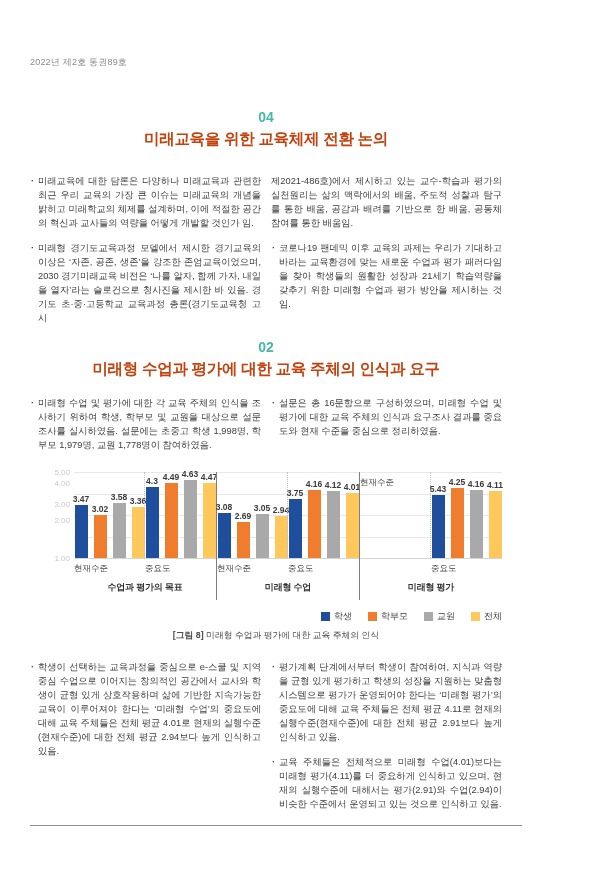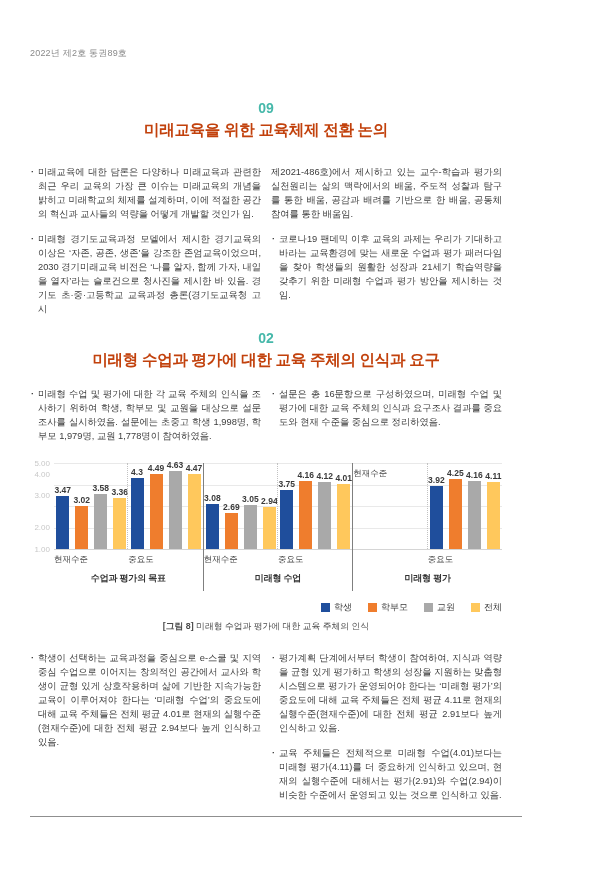--- a/index.html
+++ b/index.html
@@ -1,38 +1,38 @@
 <!DOCTYPE html>
 <html><head>
 <meta charset="utf-8">
 <style>
   * { margin:0; padding:0; box-sizing:border-box; }
   html,body { background:#ffffff; }
   body { font-family:"Liberation Sans","DejaVu Sans",sans-serif; color:#3c3c3c; }
-  .page { position:relative; width:532px; height:869px; background:#fff; padding:7px 30px; overflow:hidden; }
+  .page { position:relative; width:532px; height:869px; background:#fff; padding:16px 30px; overflow:hidden; }
 
   .page-header { margin-top:40px; font-size:9px; color:#8a8a8a; letter-spacing:0.2px; }
 
   .section { text-align:center; }
   .sec1 { margin-top:40px; }
   .sec2 { margin-top:14px; }
   .sec-num { font-size:14px; font-weight:bold; color:#46b8aa; }
   .sec-title { font-size:15.5px; font-weight:bold; color:#c2410c; margin-top:4px; letter-spacing:-0.3px; }
 
   .two-col { display:flex; gap:10px; text-align:left; }
   .sec-body { margin-top:24px; }
   .col { flex:1; min-width:0; }
   .para { position:relative; font-size:9.3px; line-height:14px; text-align:justify; color:#3c3c3c;
           padding-left:8px; margin-bottom:11px; word-break:break-all; }
   .para.bullet::before { content:"\00B7"; position:absolute; left:1px; top:0; font-weight:bold; color:#3c3c3c; }
   .para.cont { padding-left:0; }
   .para:last-child { margin-bottom:0; }
 
   
-  .figure-block { margin-top:20px; }
+  .figure-block { margin-top:20px;margin-left:20px; }
   .chart { position:relative; margin-left:24px; margin-top:14px; }
   .ylabels { position:absolute; left:-26px; top:0; width:24px; height:86px; }
   .ylabel { position:absolute; right:2px; font-size:8px; color:#c8c8c8; }
   .grid { position:absolute; left:0; right:0; top:0; height:86px; z-index:0; }
   .gridline { position:absolute; left:0; right:0; height:1px; background:#e9e9e9; }
   .gridline.base { background:#d5d5d5; }
   .groups-row { position:relative; z-index:1; display:flex; }
   .group { flex:1; display:flex; flex-direction:column; }
   .group + .group { border-left:1px solid #7f7f7f; }
   .subs { display:flex; }
@@ -56,21 +56,21 @@
   .bottom-rule { width:492px; margin:14px auto 0; border:0; border-top:1px solid #8f8f8f; }
 </style>
 </head>
 <body>
 
 <div class="page">
 
   <div class="page-header">2022년 제2호 통권89호</div>
 
   <div class="section sec1">
-    <div class="sec-num">09</div>
+    <div class="sec-num">04</div>
     <div class="sec-title">미래교육을 위한 교육체제 전환 논의</div>
     <div class="two-col sec-body">
       <div class="col">
           <p class="para bullet">미래교육에 대한 담론은 다양하나 미래교육과 관련한 최근 우리 교육의 가장 큰 이슈는 미래교육의 개념을 밝히고 미래학교의 체제를 설계하며, 이에 적절한 공간의 혁신과 교사들의 역량을 어떻게 개발할 것인가 임.</p>
           <p class="para bullet">미래형 경기도교육과정 모델에서 제시한 경기교육의 이상은 ‘자존, 공존, 생존’을 강조한 존엄교육이었으며, 2030 경기미래교육 비전은 ‘나를 알자, 함께 가자, 내일을 열자’라는 슬로건으로 청사진을 제시한 바 있음. 경기도 초·중·고등학교 교육과정 총론(경기도교육청 고시</p>
         </div>
       <div class="col">
           <p class="para cont">제2021-486호)에서 제시하고 있는 교수-학습과 평가의 실천원리는 삶의 맥락에서의 배움, 주도적 성찰과 탐구를 통한 배움, 공감과 배려를 기반으로 한 배움, 공동체 참여를 통한 배움임.</p>
           <p class="para bullet">코로나19 팬데믹 이후 교육의 과제는 우리가 기대하고 바라는 교육환경에 맞는 새로운 수업과 평가 패러다임을 찾아 학생들의 원활한 성장과 21세기 학습역량을 갖추기 위한 미래형 수업과 평가 방안을 제시하는 것임.</p>
         </div>
@@ -89,21 +89,21 @@
         </div>
     </div>
   </div>
 
   <div class="figure-block">
     <div class="chart">
       <div class="ylabels">
           <div class="ylabel" style="top: -4px;">5.00</div>
           <div class="ylabel" style="top: 7px;">4.00</div>
           <div class="ylabel" style="top: 28px;">3.00</div>
-          <div class="ylabel" style="top: 60px;">2.00</div>
+          <div class="ylabel" style="top: 44px;">2.00</div>
           <div class="ylabel" style="top: 82px;">1.00</div>
         </div>
       <div class="grid">
           <div class="gridline" style="top: 0px;"></div>
           <div class="gridline" style="top: 21.5px;"></div>
           <div class="gridline" style="top: 43px;"></div>
           <div class="gridline" style="top: 64.5px;"></div>
           <div class="gridline base" style="top: 86px;"></div>
         </div>
       <div class="groups-row">
@@ -202,21 +202,21 @@
             <div class="group-label">미래형 수업</div>
           </div>
           <div class="group">
             <div class="subs">
               <div class="sub">
                 <div class="sub-label">현재수준</div>
               </div>
               <div class="sub second">
                 <div class="bars">
                   <div class="bar-col">
-                    <div class="bar-val">3.92</div>
+                    <div class="bar-val">5.43</div>
                     <div class="bar" style="height: 62.8px; background: rgb(31, 78, 156);"></div>
                   </div>
                   <div class="bar-col">
                     <div class="bar-val">4.25</div>
                     <div class="bar" style="height: 69.9px; background: rgb(239, 125, 45);"></div>
                   </div>
                   <div class="bar-col">
                     <div class="bar-val">4.16</div>
                     <div class="bar" style="height: 67.9px; background: rgb(169, 169, 169);"></div>
                   </div>

